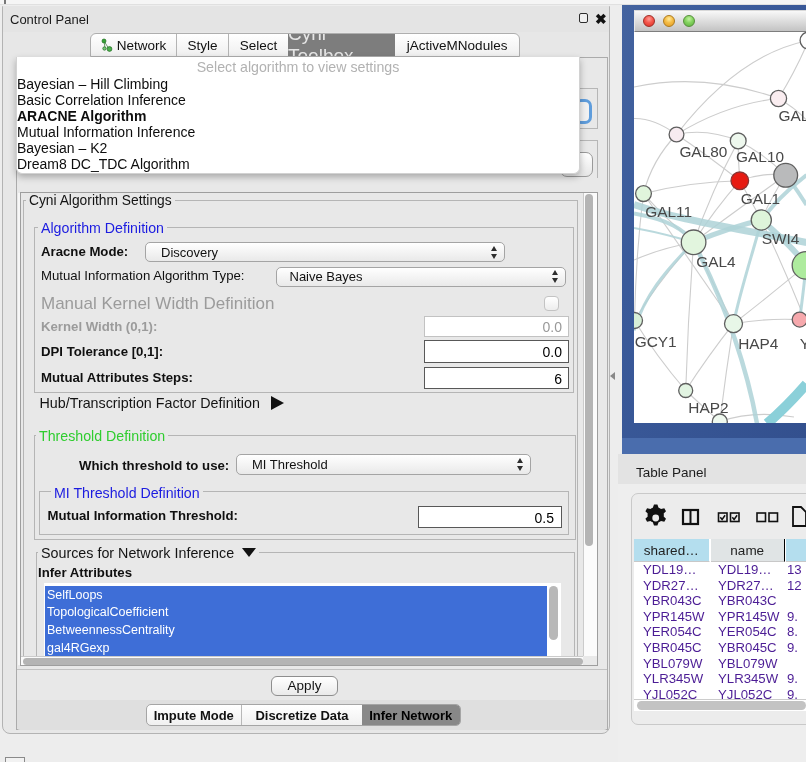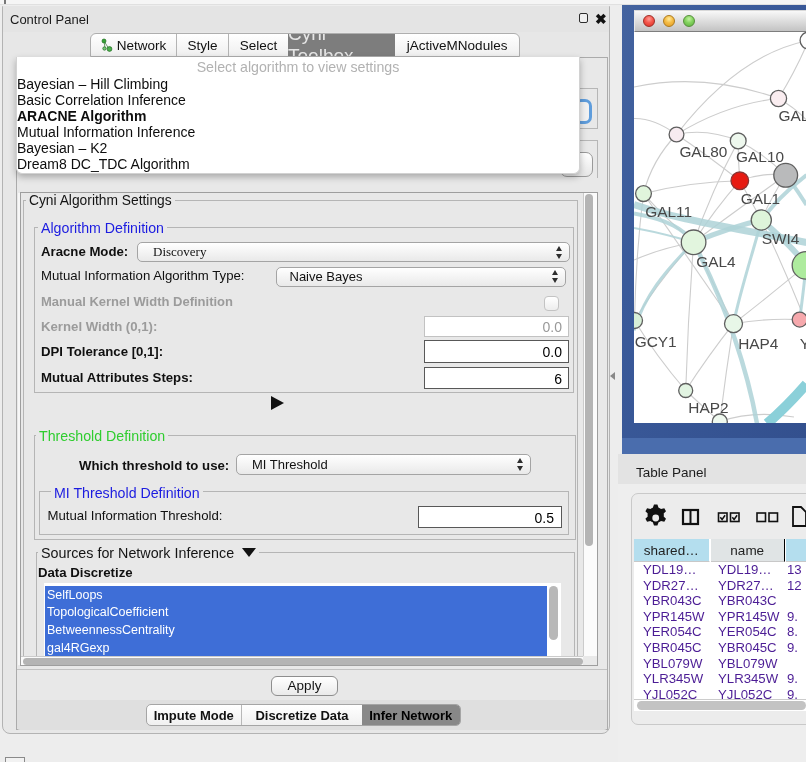--- a/index.html
+++ b/index.html
@@ -54,62 +54,63 @@
 <div class="abs" style="left:21px;top:193px;width:562px;height:463px;overflow:hidden;">
  <div class="abs" style="left:0;top:0;width:562px;height:463px;background:#e8e8e8;"></div>
 
  <div class="abs" style="left:1.5px;top:6.5px;width:555.5px;height:470px;border:1px solid #b5b5b5;border-bottom:none;"></div>
  <div class="abs" style="left:5px;top:0;background:#e8e8e8;padding:0 3px;font-size:13.8px;color:#141414;">Cyni Algorithm Settings</div>
 
  <div class="abs" style="left:13px;top:34px;width:540px;height:166px;border:1px solid #b5b5b5;"></div>
  <div class="abs" style="left:17px;top:27px;background:#e8e8e8;padding:0 3px;font-size:14.2px;color:#1c1ce0;">Algorithm Definition</div>
 
  <div class="abs" style="left:20px;top:51px;font-size:13.2px;font-weight:bold;color:#101010;">Aracne Mode:</div>
- <div class="abs combo" style="left:116px;top:49px;width:433px;height:20px;font-family:Liberation Serif, serif;">
+ <div class="abs combo" style="left:124px;top:49px;width:360px;height:20px;">
    <span style="padding-left:15px;">Discovery</span>
       <span class="updn"></span>
     </div>
 
  <div class="abs" style="left:20px;top:75px;font-size:13.2px;font-weight:normal;color:#101010;">Mutual Information Algorithm Type:</div>
  <div class="abs combo" style="left:254.5px;top:73.5px;width:290.5px;height:20px;">
    <span style="padding-left:13px;">Naive Bayes</span>
       <span class="updn"></span>
     </div>
 
- <div class="abs" style="left:20px;top:101px;font-size:13px;font-weight:bold;color:#9b9b9b;">Manual Kernel Width Definition</div>
+ <div class="abs" style="left:20px;top:101px;font-size:17px;font-weight:normal;color:#9b9b9b;">Manual Kernel Width Definition</div>
  <div class="abs" style="left:523px;top:103px;width:15px;height:15px;border:1px solid #c3c3c3;border-radius:4px;background:linear-gradient(#ffffff,#ededed);"></div>
 
  <div class="abs" style="left:20px;top:126px;font-size:13.2px;font-weight:bold;color:#9b9b9b;">Kernel Width (0,1):</div>
  <div class="abs" style="left:403px;top:122.5px;width:145px;height:21px;border:1px solid #c2c2c2;background:#fff;font-size:14px;color:#999;text-align:right;padding:2px 6px 0 0;">0.0</div>
 
  <div class="abs" style="left:20px;top:151px;font-size:13.2px;font-weight:bold;color:#101010;">DPI Tolerance [0,1]:</div>
  <div class="abs" style="left:403px;top:147px;width:145px;height:23px;border:1px solid #585858;background:#fff;font-size:14px;color:#000;text-align:right;padding:3px 6px 0 0;">0.0</div>
 
  <div class="abs" style="left:20px;top:177px;font-size:13.2px;font-weight:bold;color:#101010;">Mutual Attributes Steps:</div>
  <div class="abs" style="left:403px;top:173.5px;width:145px;height:22px;border:1px solid #585858;background:#fff;font-size:14px;color:#000;text-align:right;padding:3px 6px 0 0;">6</div>
 
+ <div class="abs" style="left:18.5px;top:202px;font-size:14.3px;color:#141414;">Hub/Transcription Factor Definition</div>
  <div class="abs" style="left:250px;top:203px;width:0;height:0;border-left:13px solid #111;border-top:7.5px solid transparent;border-bottom:7.5px solid transparent;"></div>
 
  <div class="abs" style="left:13px;top:242px;width:541.5px;height:105px;border:1px solid #b5b5b5;"></div>
  <div class="abs" style="left:15px;top:235px;background:#e8e8e8;padding:0 3px;font-size:14.2px;color:#2fcd2f;">Threshold Definition</div>
 
  <div class="abs" style="left:58px;top:265px;font-size:13.2px;font-weight:bold;color:#101010;">Which threshold to use:</div>
  <div class="abs combo" style="left:215px;top:261px;width:295px;height:21px;">
    <span style="padding-left:15px;">MI Threshold</span>
       <span class="updn"></span>
     </div>
 
  <div class="abs" style="left:17.5px;top:298px;width:530.5px;height:44px;border:1px solid #b5b5b5;"></div>
  <div class="abs" style="left:30px;top:292px;background:#e8e8e8;padding:0 3px;font-size:14.2px;color:#1c1ce0;">MI Threshold Definition</div>
- <div class="abs" style="left:26.5px;top:315px;font-size:13.2px;font-weight:normal;color:#101010;">Mutual Information Threshold:</div>
+ <div class="abs" style="left:26.5px;top:315px;font-size:13.2px;font-weight:bold;color:#101010;">Mutual Information Threshold:</div>
  <div class="abs" style="left:397px;top:312.5px;width:144px;height:22.5px;border:1px solid #585858;background:#fff;font-size:14px;color:#000;text-align:right;padding:3px 7px 0 0;">0.5</div>
 
  <div class="abs" style="left:15px;top:359px;width:539px;height:104px;border:1px solid #b5b5b5;border-bottom:none;"></div>
  <div class="abs" style="left:17px;top:352px;background:#e8e8e8;padding:0 3px;font-size:14.3px;color:#141414;">Sources for Network Inference <span style="display:inline-block;width:0;height:0;border-top:9px solid #111;border-left:7px solid transparent;border-right:7px solid transparent;vertical-align:1px;margin-left:4px;"></span></div>
- <div class="abs" style="left:17px;top:371.5px;font-size:13.2px;font-weight:bold;color:#101010;">Data Discretize</div>
+ <div class="abs" style="left:17px;top:371.5px;font-size:13.2px;font-weight:bold;color:#101010;">Infer Attributes</div>
 
  <div class="abs" style="left:23px;top:390px;width:517px;height:73.5px;background:#fff;"></div>
  <div class="abs" style="left:24px;top:392.5px;width:501.5px;height:70px;background:#3e6ed7;color:#fff;font-size:12.5px;line-height:17.7px;padding:1px 0 0 2px;overflow:hidden;">SelfLoops<br>TopologicalCoefficient<br>BetweennessCentrality<br>gal4RGexp</div>
  <div class="abs" style="left:527.5px;top:393px;width:9px;height:54px;background:#b8b8b8;border-radius:4.5px;"></div>
 </div>
 
 <div class="abs" style="left:583px;top:193px;width:14px;height:463px;background:#fbfbfb;border-left:1px solid #cbcbcb;"></div>
 <div class="abs" style="left:585px;top:194px;width:8px;height:352px;background:#b4b4b4;border-radius:4px;"></div>
 <div class="abs" style="left:21px;top:656px;width:562px;height:9px;background:#fbfbfb;border-top:1px solid #cbcbcb;"></div>
 <div class="abs" style="left:23px;top:657.5px;width:560px;height:7px;background:#b4b4b4;border-radius:4px;"></div>

